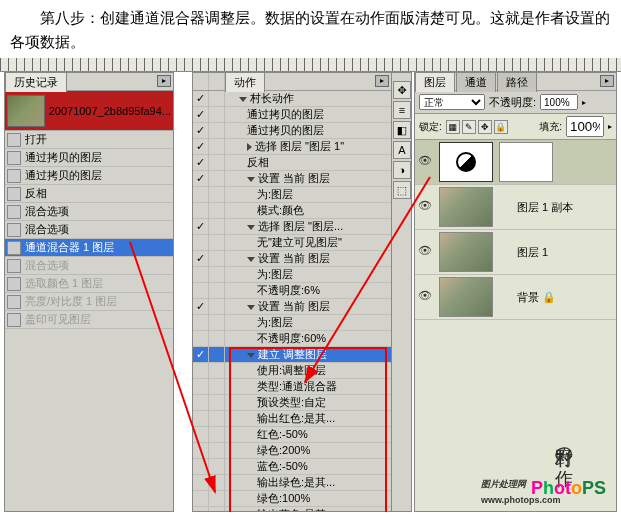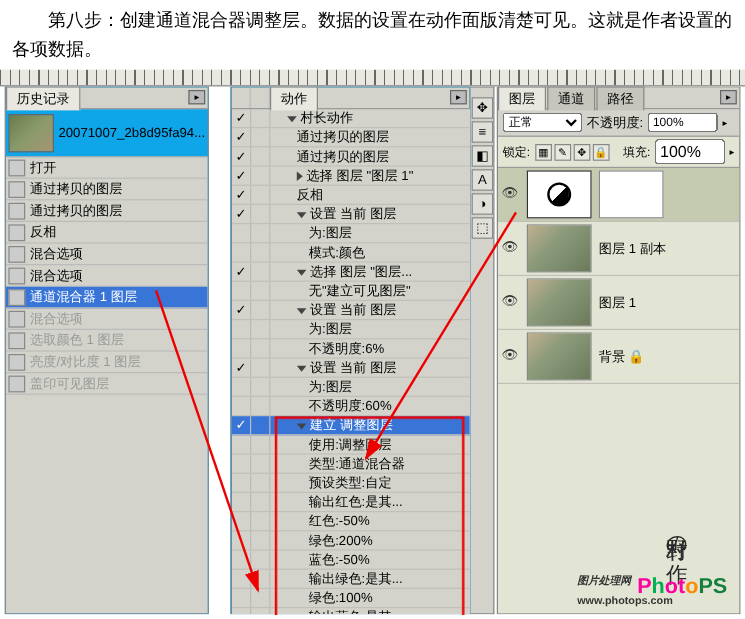--- a/index.html
+++ b/index.html
@@ -1,19 +1,19 @@
 <!DOCTYPE html>
 <html><head>
 <meta charset="utf-8">
 <style>
   * { box-sizing: border-box; font-family: "Microsoft YaHei", SimSun, Arial, sans-serif; }
   body { margin: 0; background: #fff; font-size: 11px; color: #000; width: 621px; }
   .instruction { font-size: 15px; padding: 6px 10px 4px 10px; line-height: 1.6; }
   .workspace { display: flex; gap: 2px; padding: 0 4px; height: 440px; overflow: hidden; }
-  .panel { background: #0ea5e9; border: 1px solid #888; display: flex; flex-direction: column; position: relative; }
+  .panel { background: #b91c1c; border: 1px solid #888; display: flex; flex-direction: column; position: relative; }
   .history-panel { width: 170px; }
   .actions-panel { width: 200px; margin-left: 16px; }
   .layers-panel { width: 230px; background: #e3e5d4; }
   .tab-bar { display: flex; align-items: center; background: #d3d3cb; border-bottom: 1px solid #999; height: 18px; font-size: 11px; position: relative; }
   .tab { padding: 2px 8px; background: #e8e8e0; border: 1px solid #888; border-bottom: none; margin-right: 1px; cursor: pointer; }
   .tab.inactive { background: #c5c5bd; }
   .tab-menu { position: absolute; right: 2px; top: 2px; width: 14px; height: 12px; background: #bbb; border: 1px solid #666; cursor: pointer; text-align: center; font-size: 8px; line-height: 10px; }
   .history-list { overflow-y: auto; flex: 1; background: #d3d3cb; }
   .hist-row { display: flex; align-items: center; height: 18px; border-bottom: 1px solid #bbb; padding-left: 2px; gap: 4px; cursor: pointer; }
   .hist-row.selected { background: #3875d7; color: #fff; }
@@ -30,34 +30,34 @@
   .act-label.ind1 { padding-left: 14px; }
   .act-label.ind2 { padding-left: 22px; }
   .act-label.ind3 { padding-left: 32px; }
   .tri { display: inline-block; width: 0; height: 0; border-top: 4px solid transparent; border-bottom: 4px solid transparent; border-left: 5px solid #444; margin-right: 3px; vertical-align: middle; }
   .tri.down { border-left: 4px solid transparent; border-right: 4px solid transparent; border-top: 5px solid #444; border-bottom: none; }
   .highlight-box { position: absolute; border: 2px solid #e00; pointer-events: none; }
   .tool-col { width: 20px; background: #d3d3cb; border: 1px solid #888; border-left: none; display: flex; flex-direction: column; gap: 2px; padding: 8px 1px; }
   .tool-btn { width: 18px; height: 18px; background: #e0e0d8; border: 1px solid #888; cursor: pointer; text-align: center; font-size: 11px; line-height: 16px; }
   .layers-header { display: flex; align-items: center; gap: 4px; padding: 3px 4px; border-bottom: 1px solid #999; background: #d3d3cb; font-size: 11px; }
   .layers-header select, .layers-header input { font-size: 10px; height: 16px; }
-  .opacity-input { width: 58px; }
+  .opacity-input { width: 38px; }
   .lock-row { display: flex; align-items: center; gap: 4px; padding: 2px 4px; border-bottom: 1px solid #999; font-size: 10px; }
   .lock-icons { display: flex; gap: 2px; }
   .lock-ic { width: 14px; height: 14px; border: 1px solid #888; background: #e8e8e0; cursor: pointer; text-align: center; font-size: 9px; line-height: 12px; }
   .layer-list { flex: 1; overflow-y: auto; background: #e3e5d4; }
   .layer-row { display: flex; align-items: center; border-bottom: 1px solid #c0c0b8; padding: 2px; gap: 6px; cursor: pointer; }
   .layer-row.selected { background: #c5cbb0; }
   .eye { width: 16px; height: 16px; text-align: center; font-size: 11px; color: #333; }
   .layer-thumb { width: 54px; height: 40px; border: 1px solid #888; background: #fff; position: relative; }
   .thumb-img { width: 100%; height: 100%; background: linear-gradient(135deg,#c0b090 0%,#8a9a7a 40%,#6a7a5a 100%); }
   .adj-thumb { width: 54px; height: 40px; border: 1px solid #333; background: #fff; display: flex; align-items: center; justify-content: center; }
   .adj-circle { width: 20px; height: 20px; border: 2px solid #000; border-radius: 50%; background: linear-gradient(135deg,#fff 50%,#000 50%); }
   .mask-thumb { width: 54px; height: 40px; border: 1px solid #888; background: #fff; }
-  .layer-name { font-size: 11px; }
+  .layer-name { font-size: 11px; margin-left: 18px; }
   .arrow-overlay { position: absolute; pointer-events: none; top: 0; left: 0; }
   .watermark { position: absolute; right: 10px; bottom: 6px; font-size: 18px; font-weight: bold; pointer-events: none; }
   .watermark .p1 { color: #ff00a0; }
   .watermark .p2 { color: #00b050; }
   .watermark .p3 { color: #ff8c00; }
   .watermark .p4 { color: #15803d; }
   .watermark .sub { font-size: 9px; color: #333; display: block; margin-top: -4px; }
   .ruler-h { height: 14px; background: #e8e8e0; border-bottom: 1px solid #888; position: relative; overflow: hidden; }
   .ruler-marks { position: absolute; top: 0; left: 0; right: 0; height: 100%; background: repeating-linear-gradient(to right, #666 0, #666 1px, transparent 1px, transparent 8px); }
   .signature { position:absolute; right:40px; bottom:55px; font-family: "STKaiti", cursive; writing-mode: vertical-rl; font-size:18px; color:#2a2a2a; pointer-events:none; }

